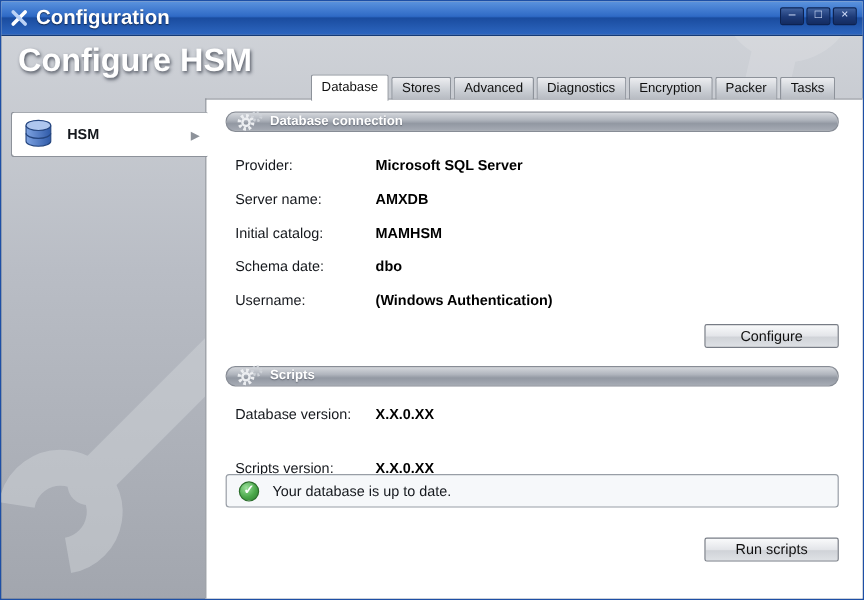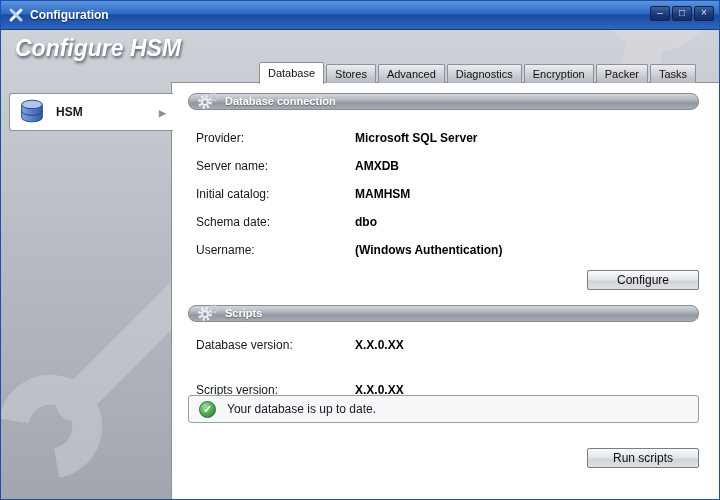--- a/index.html
+++ b/index.html
@@ -11,33 +11,32 @@
     background:linear-gradient(180deg,#d2d5da 0%,#b9bdc5 45%,#a2a6ae 100%);
   }
   
   .titlebar {
     position:absolute; top:0; left:0; right:0; height:29px; z-index:10;
     background:linear-gradient(180deg,#5b93de 0%,#2f6ac6 45%,#1a4c9f 50%,#2d66c0 100%);
     border-bottom:1px solid #143a77;
     display:flex; align-items:center;
   }
   .app-icon { margin:0 6px 0 7px; display:block; }
-  .win-title { color:#fff; font-size:12px; font-weight:bold; text-shadow:0 1px 1px rgba(0,0,0,.55); }
+  .win-title { color:#fff; font-size:17px; font-weight:bold; text-shadow:0 1px 1px rgba(0,0,0,.55); }
   .win-controls { position:absolute; right:5px; top:5px; display:flex; gap:2px; }
   .win-btn {
     width:20px; height:15px; border:1px solid #0d2250; border-radius:2px;
     background:linear-gradient(180deg,#41629f 0%,#1d3a77 55%,#142c61 100%);
     color:#d9e5ff; font-size:10px; line-height:12px; text-align:center; cursor:default;
   }
   
   .header-title {
     position:absolute; left:14px; top:34px; z-index:3;
-    font-size:23px; font-weight:bold; color:#ffffff;
+    font-size:27px; font-weight:bold; color:#ffffff;
     text-shadow:1px 2px 3px rgba(75,80,92,.95);
-    font-style:italic;
   }
   .watermark { position:absolute; pointer-events:none; }
   .wm-bottom { left:-15px; bottom:8px; width:230px; height:230px; opacity:.5; }
   .wm-top { right:-45px; top:-55px; width:250px; height:250px; opacity:.14; transform:rotate(148deg); }
   
   .tabs { position:absolute; left:258px; top:60px; height:22px; display:flex; gap:2px; align-items:flex-end; z-index:4; }
   .tab {
     height:19px; line-height:18px; padding:0 8px; font-size:11px; color:#101010;
     background:linear-gradient(180deg,#ecedf0 0%,#c9cdd3 60%,#b6bac1 100%);
     border:1px solid #8d929a; border-bottom:none; border-radius:2px 2px 0 0; cursor:default; white-space:nowrap;
@@ -66,21 +65,21 @@
     position:absolute; left:16px; right:20px; height:17px; border-radius:8px;
     background:linear-gradient(180deg,#d4d7dc 0%,#b0b5bd 40%,#9298a2 60%,#a6abb4 100%);
     border:1px solid #878c95;
     color:#fff; font-size:11px; font-weight:bold; line-height:15px; padding-left:36px;
     text-shadow:0 1px 1px rgba(40,45,55,.45);
   }
   .bar-gear { position:absolute; left:7px; top:-3px; }
   
   .field { position:absolute; left:24px; font-size:12px; color:#15181d; white-space:nowrap; }
   .field .lbl { display:inline-block; width:117px; }
-  .field .val { font-weight:bold; color:#000;margin-left:42px; }
+  .field .val { font-weight:bold; color:#000; }
   
   .btn {
     position:absolute; right:20px; width:112px; height:20px;
     background:linear-gradient(180deg,#f9fafb 0%,#e3e5e9 50%,#d0d3d8 55%,#dee1e5 100%);
     border:1px solid #777c85; border-radius:2px;
     font-family:"Liberation Sans", sans-serif; font-size:12px; color:#101010;
     text-align:center; line-height:17px; cursor:default;
   }
   
   .status-box {

